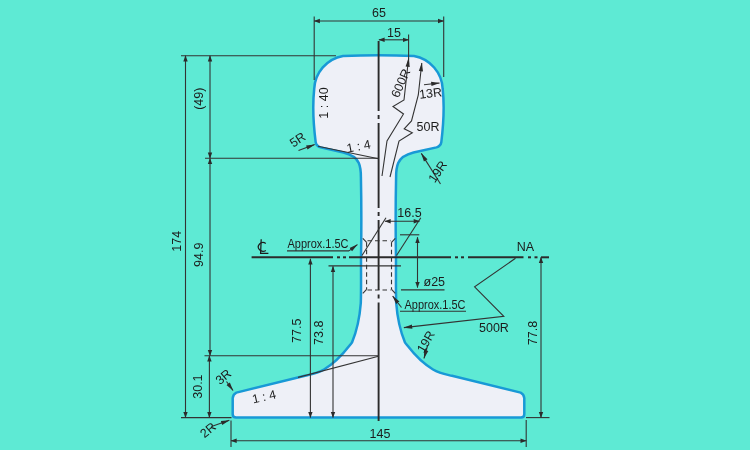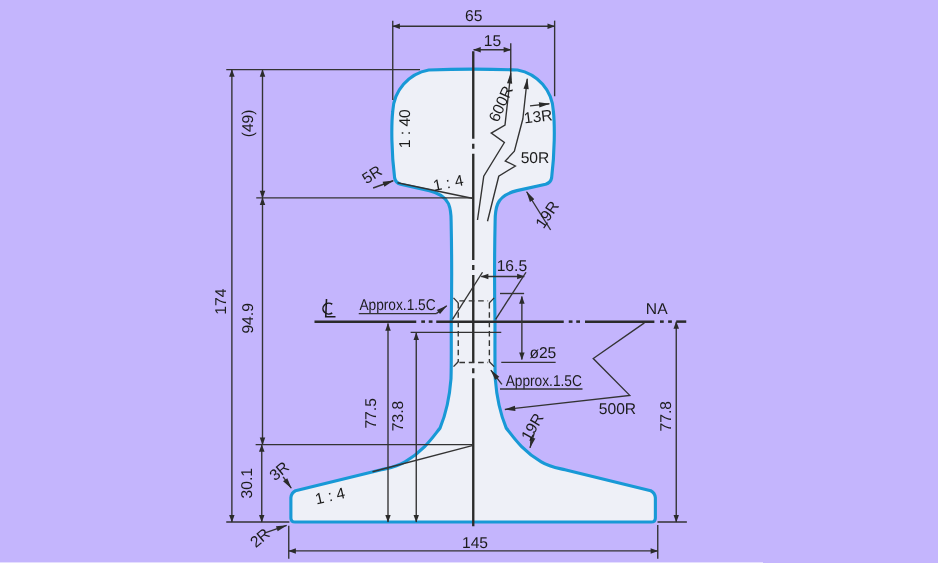--- a/index.html
+++ b/index.html
@@ -1,16 +1,16 @@
 <!DOCTYPE html>
 <html><head>
 <meta charset="utf-8">
 <style>
   html,body{margin:0;padding:0;background:#ffffff;}
-  #page{width:750px;height:450px;position:relative;background:#c4b5fd;overflow:hidden;}
+  #page{width:750px;height:450px;position:relative;background:#5eead4;overflow:hidden;}
   svg{position:absolute;left:0;top:0;}
   text{font-family:"Liberation Sans", sans-serif;fill:#1c1c1c;}
 </style>
 </head>
 <body>
 <div id="page">
 <svg width="750" height="450" viewBox="0 0 750 450">
 <defs>
 <marker id="ar" markerUnits="userSpaceOnUse" markerWidth="7" markerHeight="6" refX="6" refY="3" orient="auto-start-reverse">
 <path d="M0.3,0.8 L6.4,3 L0.3,5.2 Z" fill="#2b2b2b"></path>

